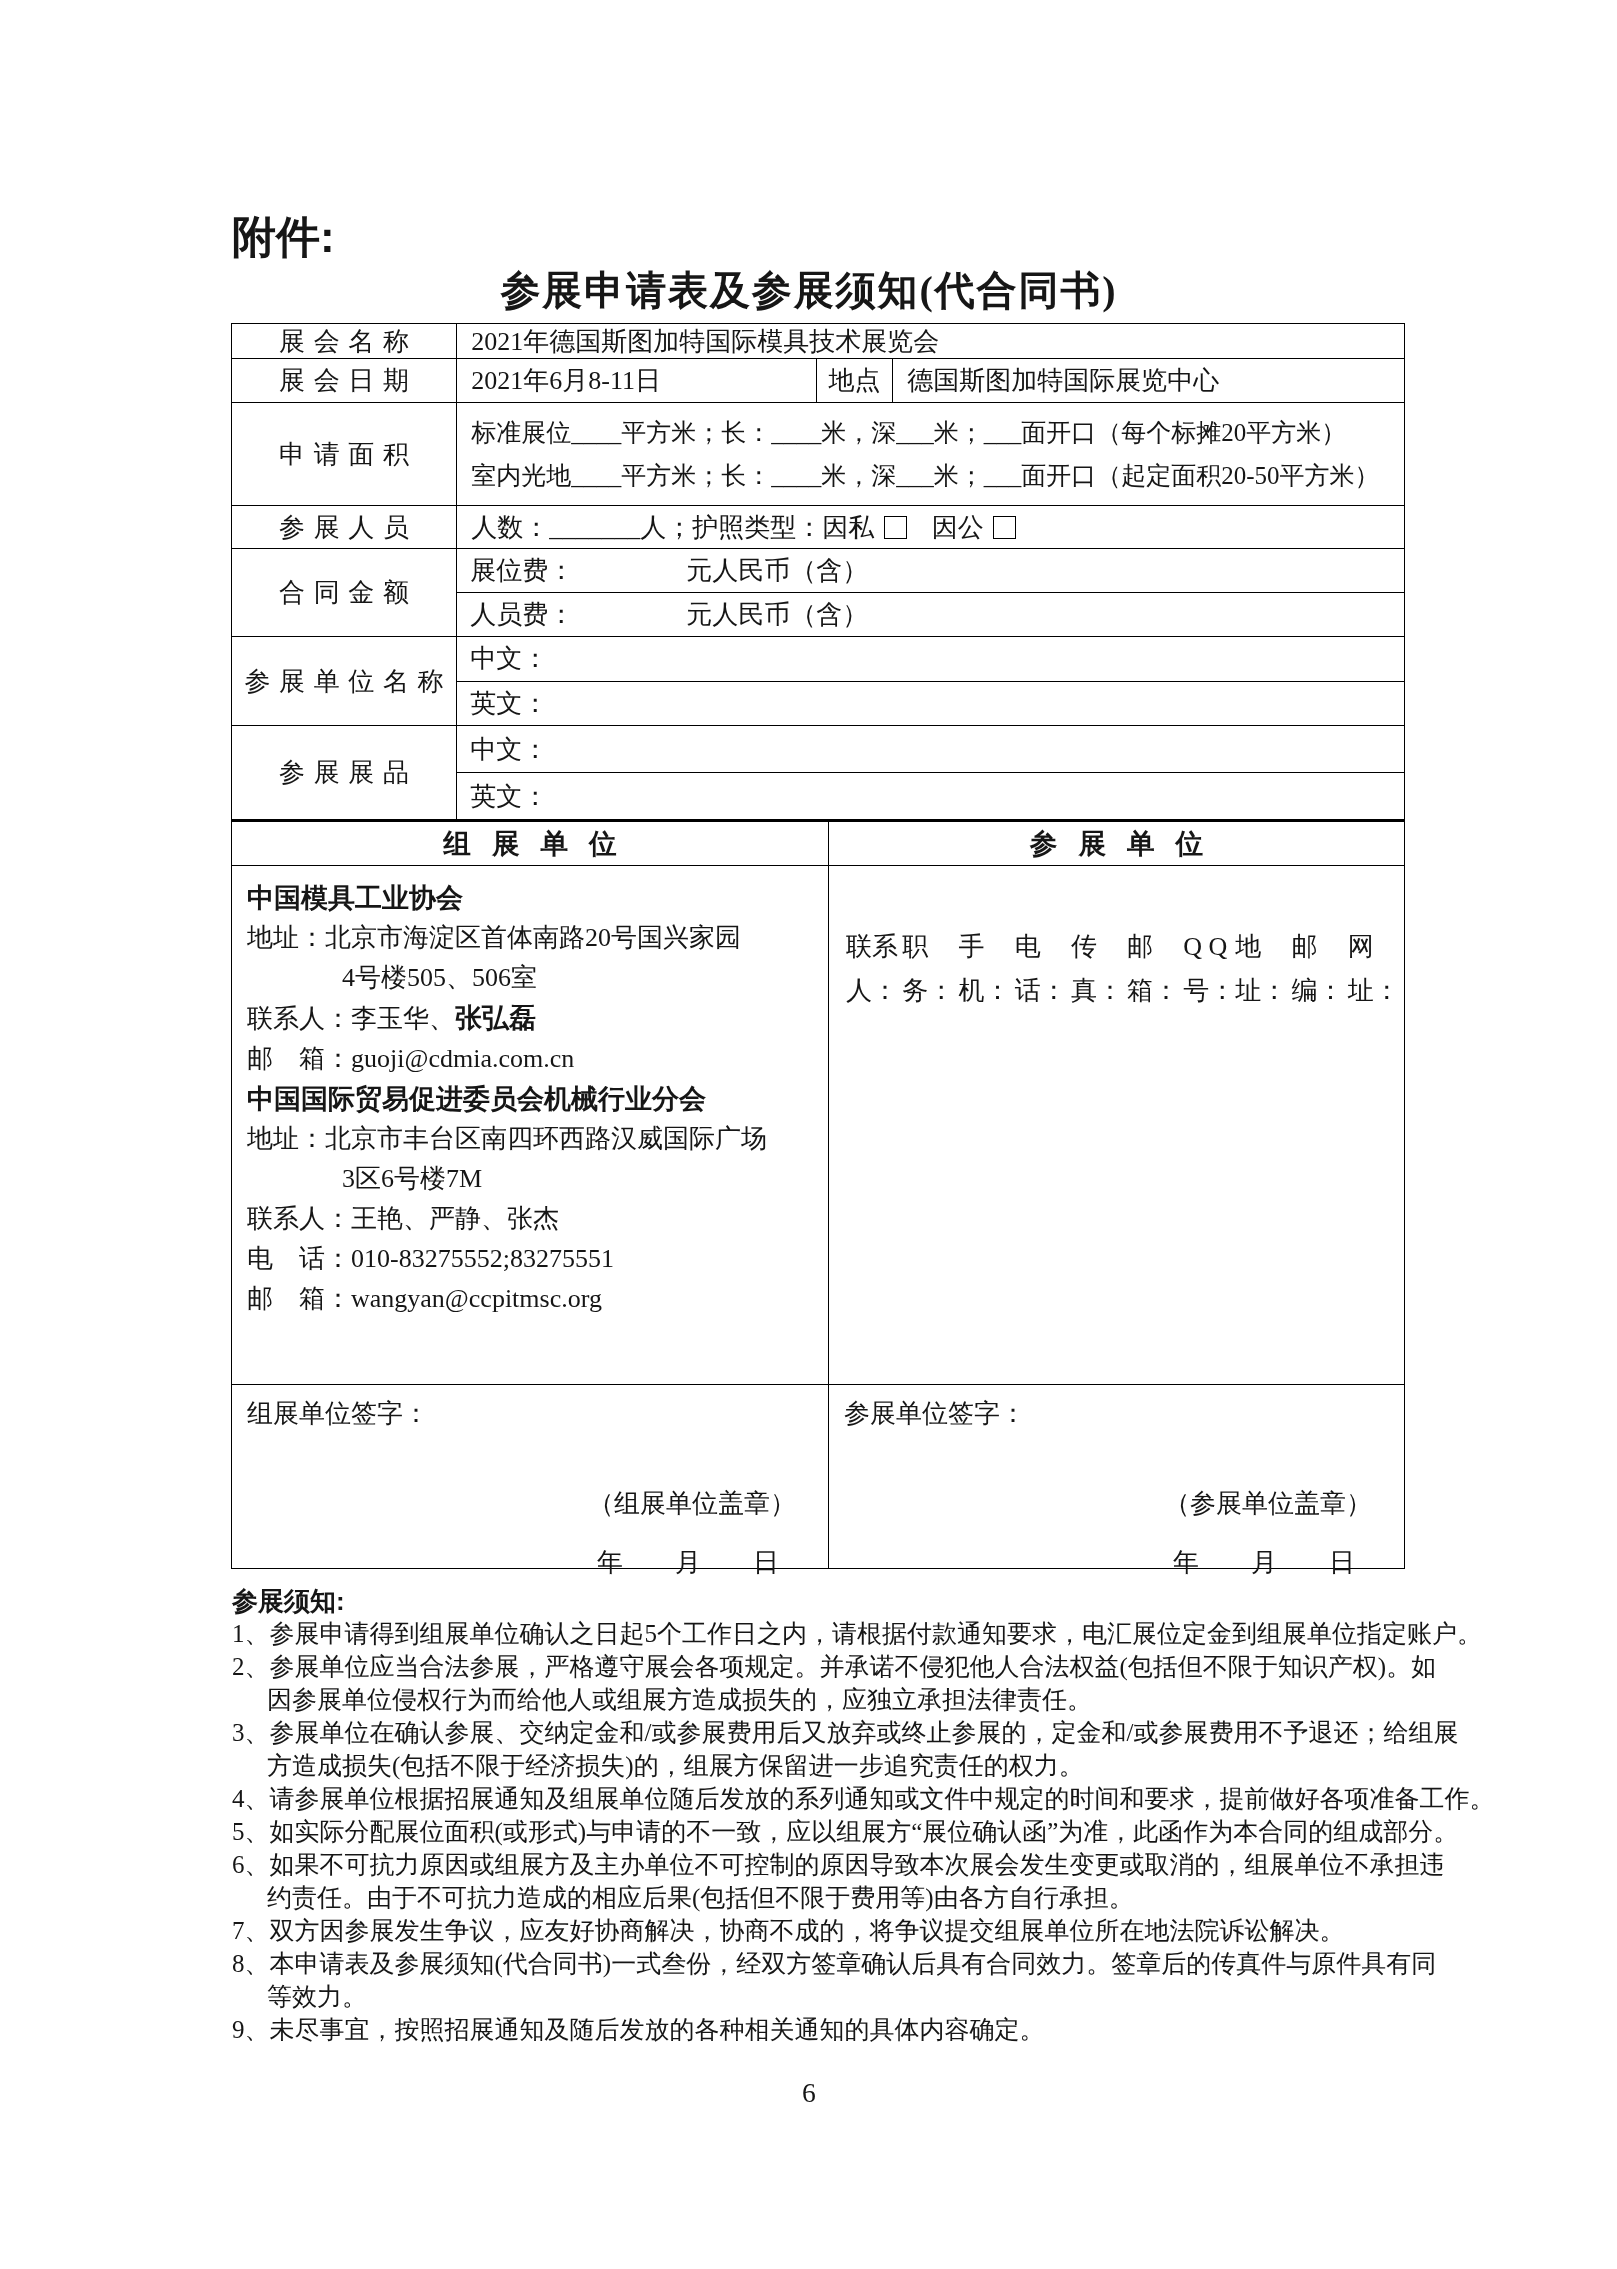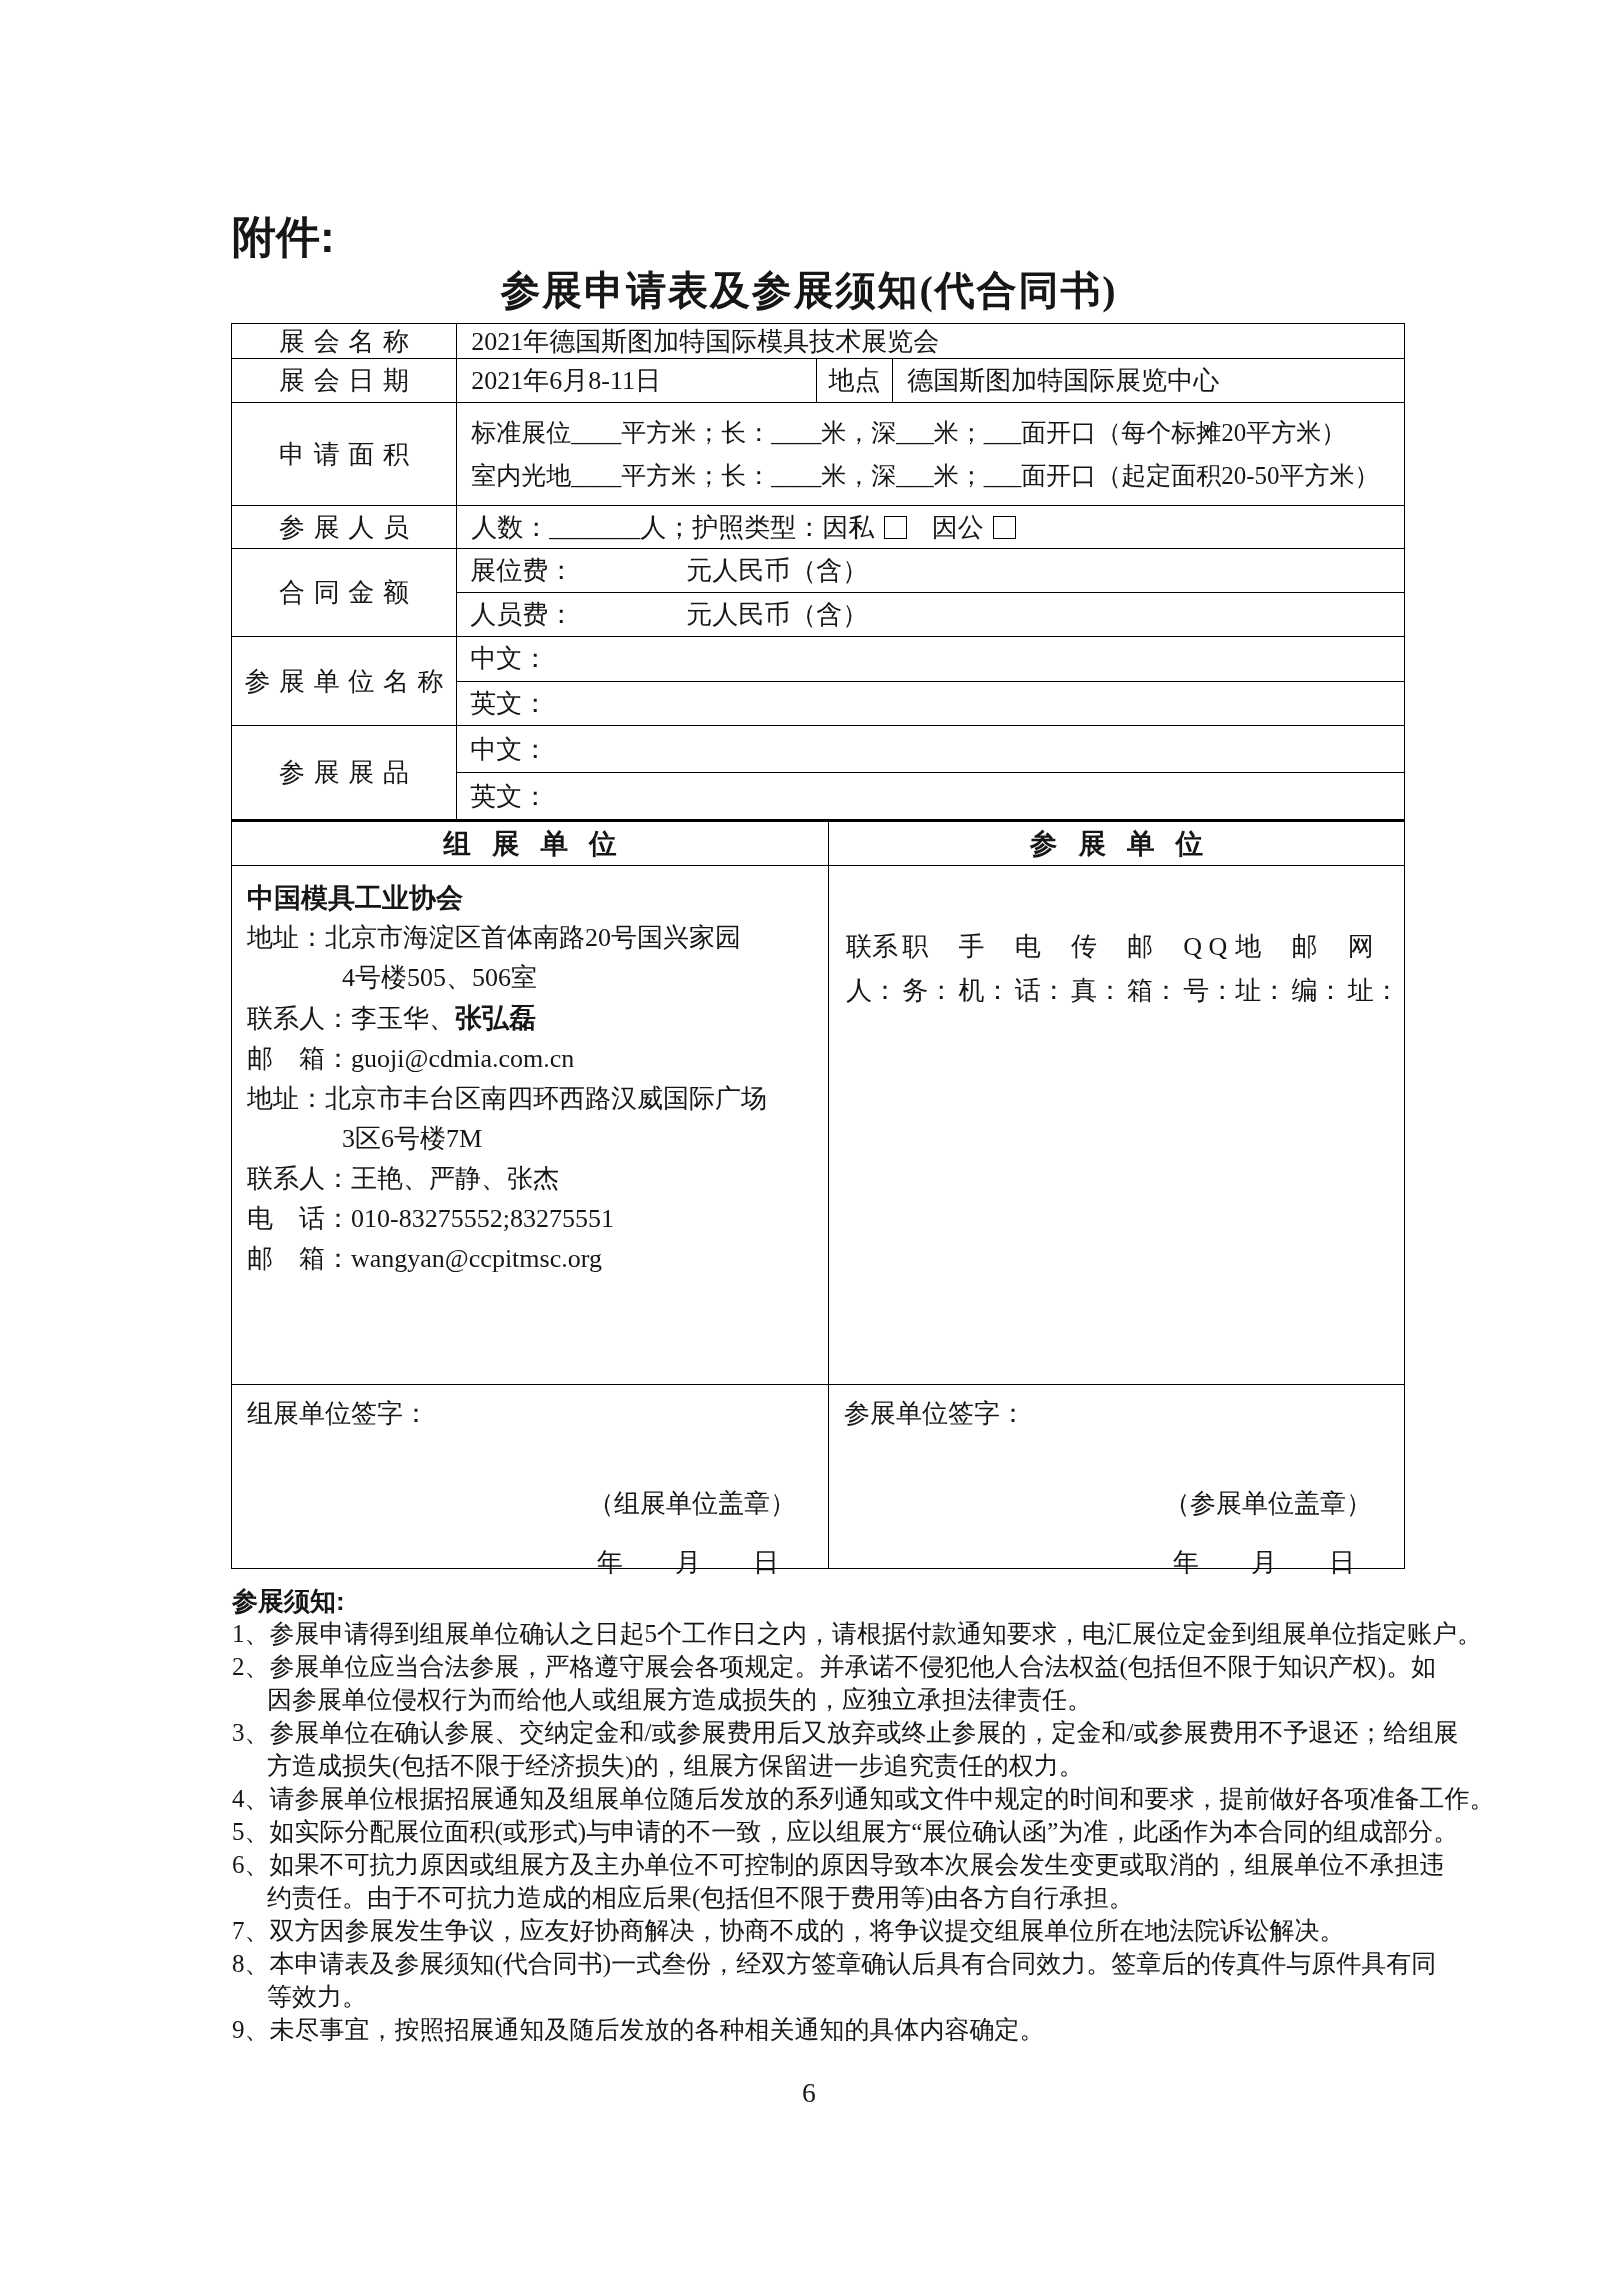--- a/index.html
+++ b/index.html
@@ -165,20 +165,21 @@
 
     <div class="frow" style="height:519px">
       <div class="org-cell">
         <div class="oline bold-org">中国模具工业协会</div>
         <div class="oline">地址：北京市海淀区首体南路20号国兴家园</div>
         <div class="oline addr2">4号楼505、506室</div>
         <div class="oline">
           <span>联系人：李玉华、</span><span class="inline-bold">张弘磊</span>
         </div>
         <div class="oline">邮　箱：guoji@cdmia.com.cn</div>
+        <div class="oline bold-org">中国国际贸易促进委员会机械行业分会</div>
         <div class="oline">地址：北京市丰台区南四环西路汉威国际广场</div>
         <div class="oline addr2">3区6号楼7M</div>
         <div class="oline">联系人：王艳、严静、张杰</div>
         <div class="oline">电　话：010-83275552;83275551</div>
         <div class="oline">邮　箱：wangyan@ccpitmsc.org</div>
       </div>
       <div class="exb-cell">
         <div class="fline">联系人：</div>
         <div class="fline">职　务：</div>
         <div class="fline">手　机：</div>

